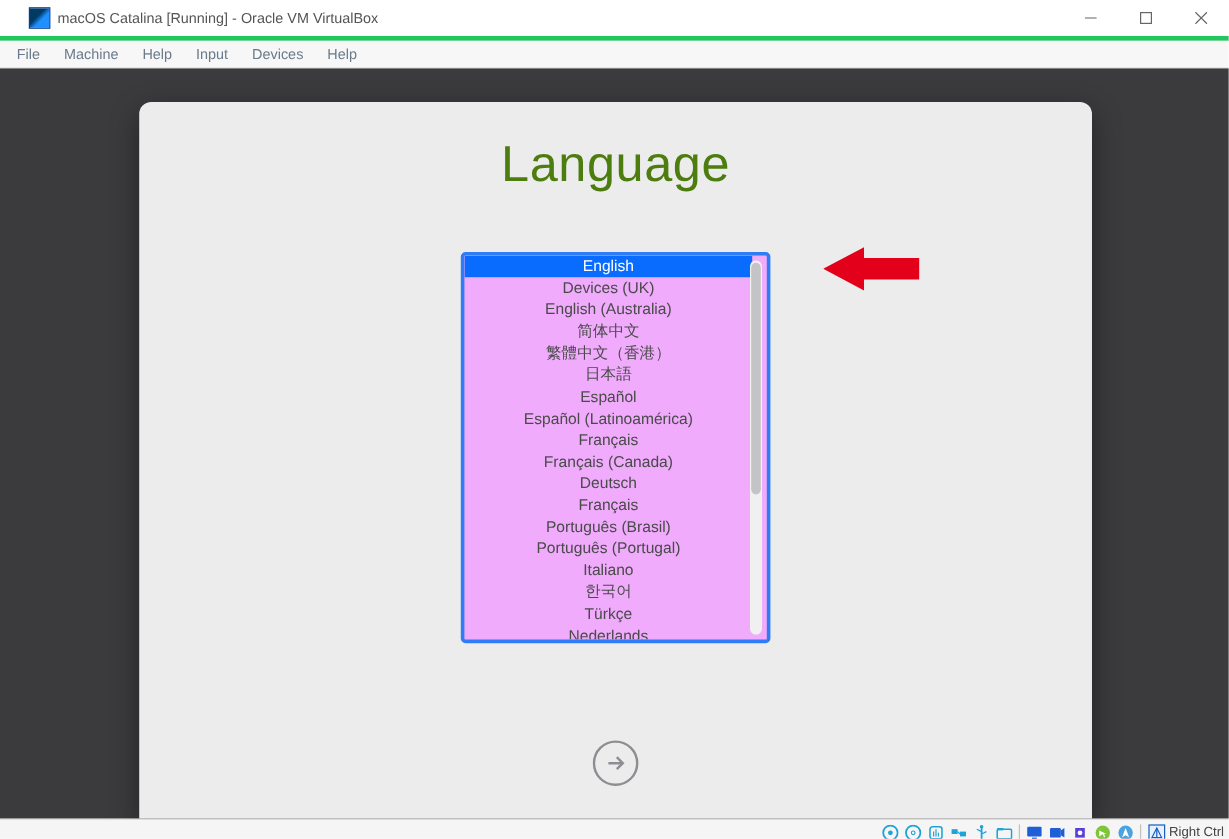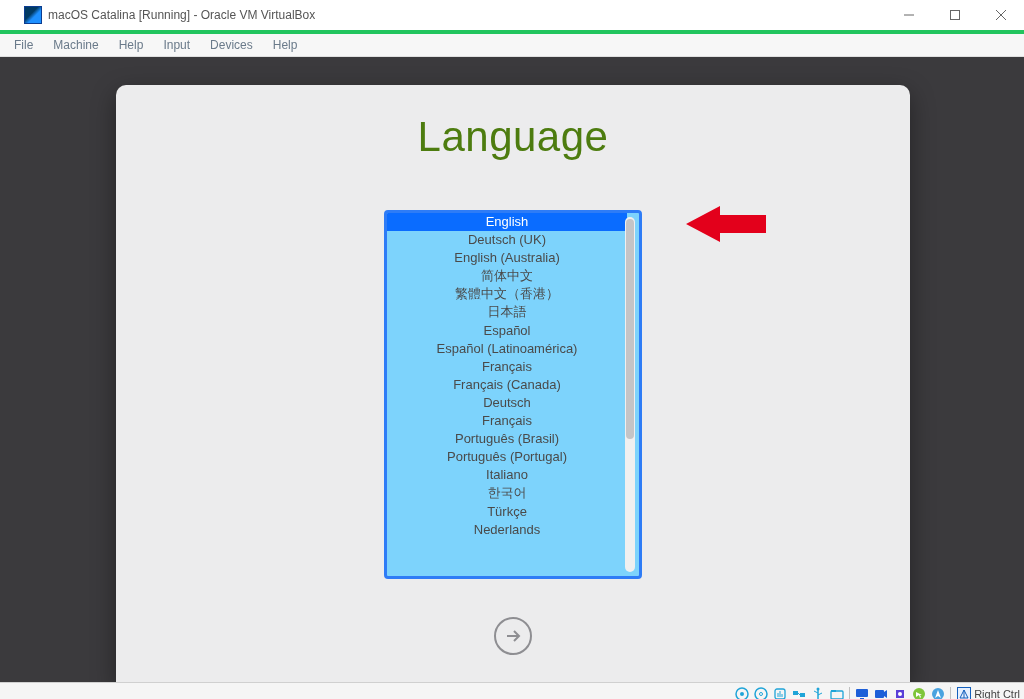--- a/index.html
+++ b/index.html
@@ -84,22 +84,22 @@
     font-weight:400;
     letter-spacing:0.5px;
   }
 
   .lang-box {
     position:absolute;
     left:50%;
     top:125px;
     transform:translateX(-50%);
     width:258px;
-    height:369px;
-    background:#7dd3fc;
+    height:326px;
+    background:#f0abfc;
     border:3px solid #2e7cf6;
     border-radius:4px;
     box-sizing:border-box;
     overflow:hidden;
   }
   .lang-list {
     position:absolute;
     left:0; top:0;
     width: 240px;
     height:100%;
@@ -225,21 +225,21 @@
 </div>
 
 <div class="vm-viewport">
 
   <div class="macos-panel">
     <div class="panel-title">Language</div>
 
     <div class="lang-box">
       <div class="lang-list" id="lang-list">
           <div class="lang-item selected">English</div>
-          <div class="lang-item">Deutsch (UK)</div>
+          <div class="lang-item">Devices (UK)</div>
           <div class="lang-item">English (Australia)</div>
           <div class="lang-item">简体中文</div>
           <div class="lang-item">繁體中文（香港）</div>
           <div class="lang-item">日本語</div>
           <div class="lang-item">Español</div>
           <div class="lang-item">Español (Latinoamérica)</div>
           <div class="lang-item">Français</div>
           <div class="lang-item">Français (Canada)</div>
           <div class="lang-item">Deutsch</div>
           <div class="lang-item">Français</div>

